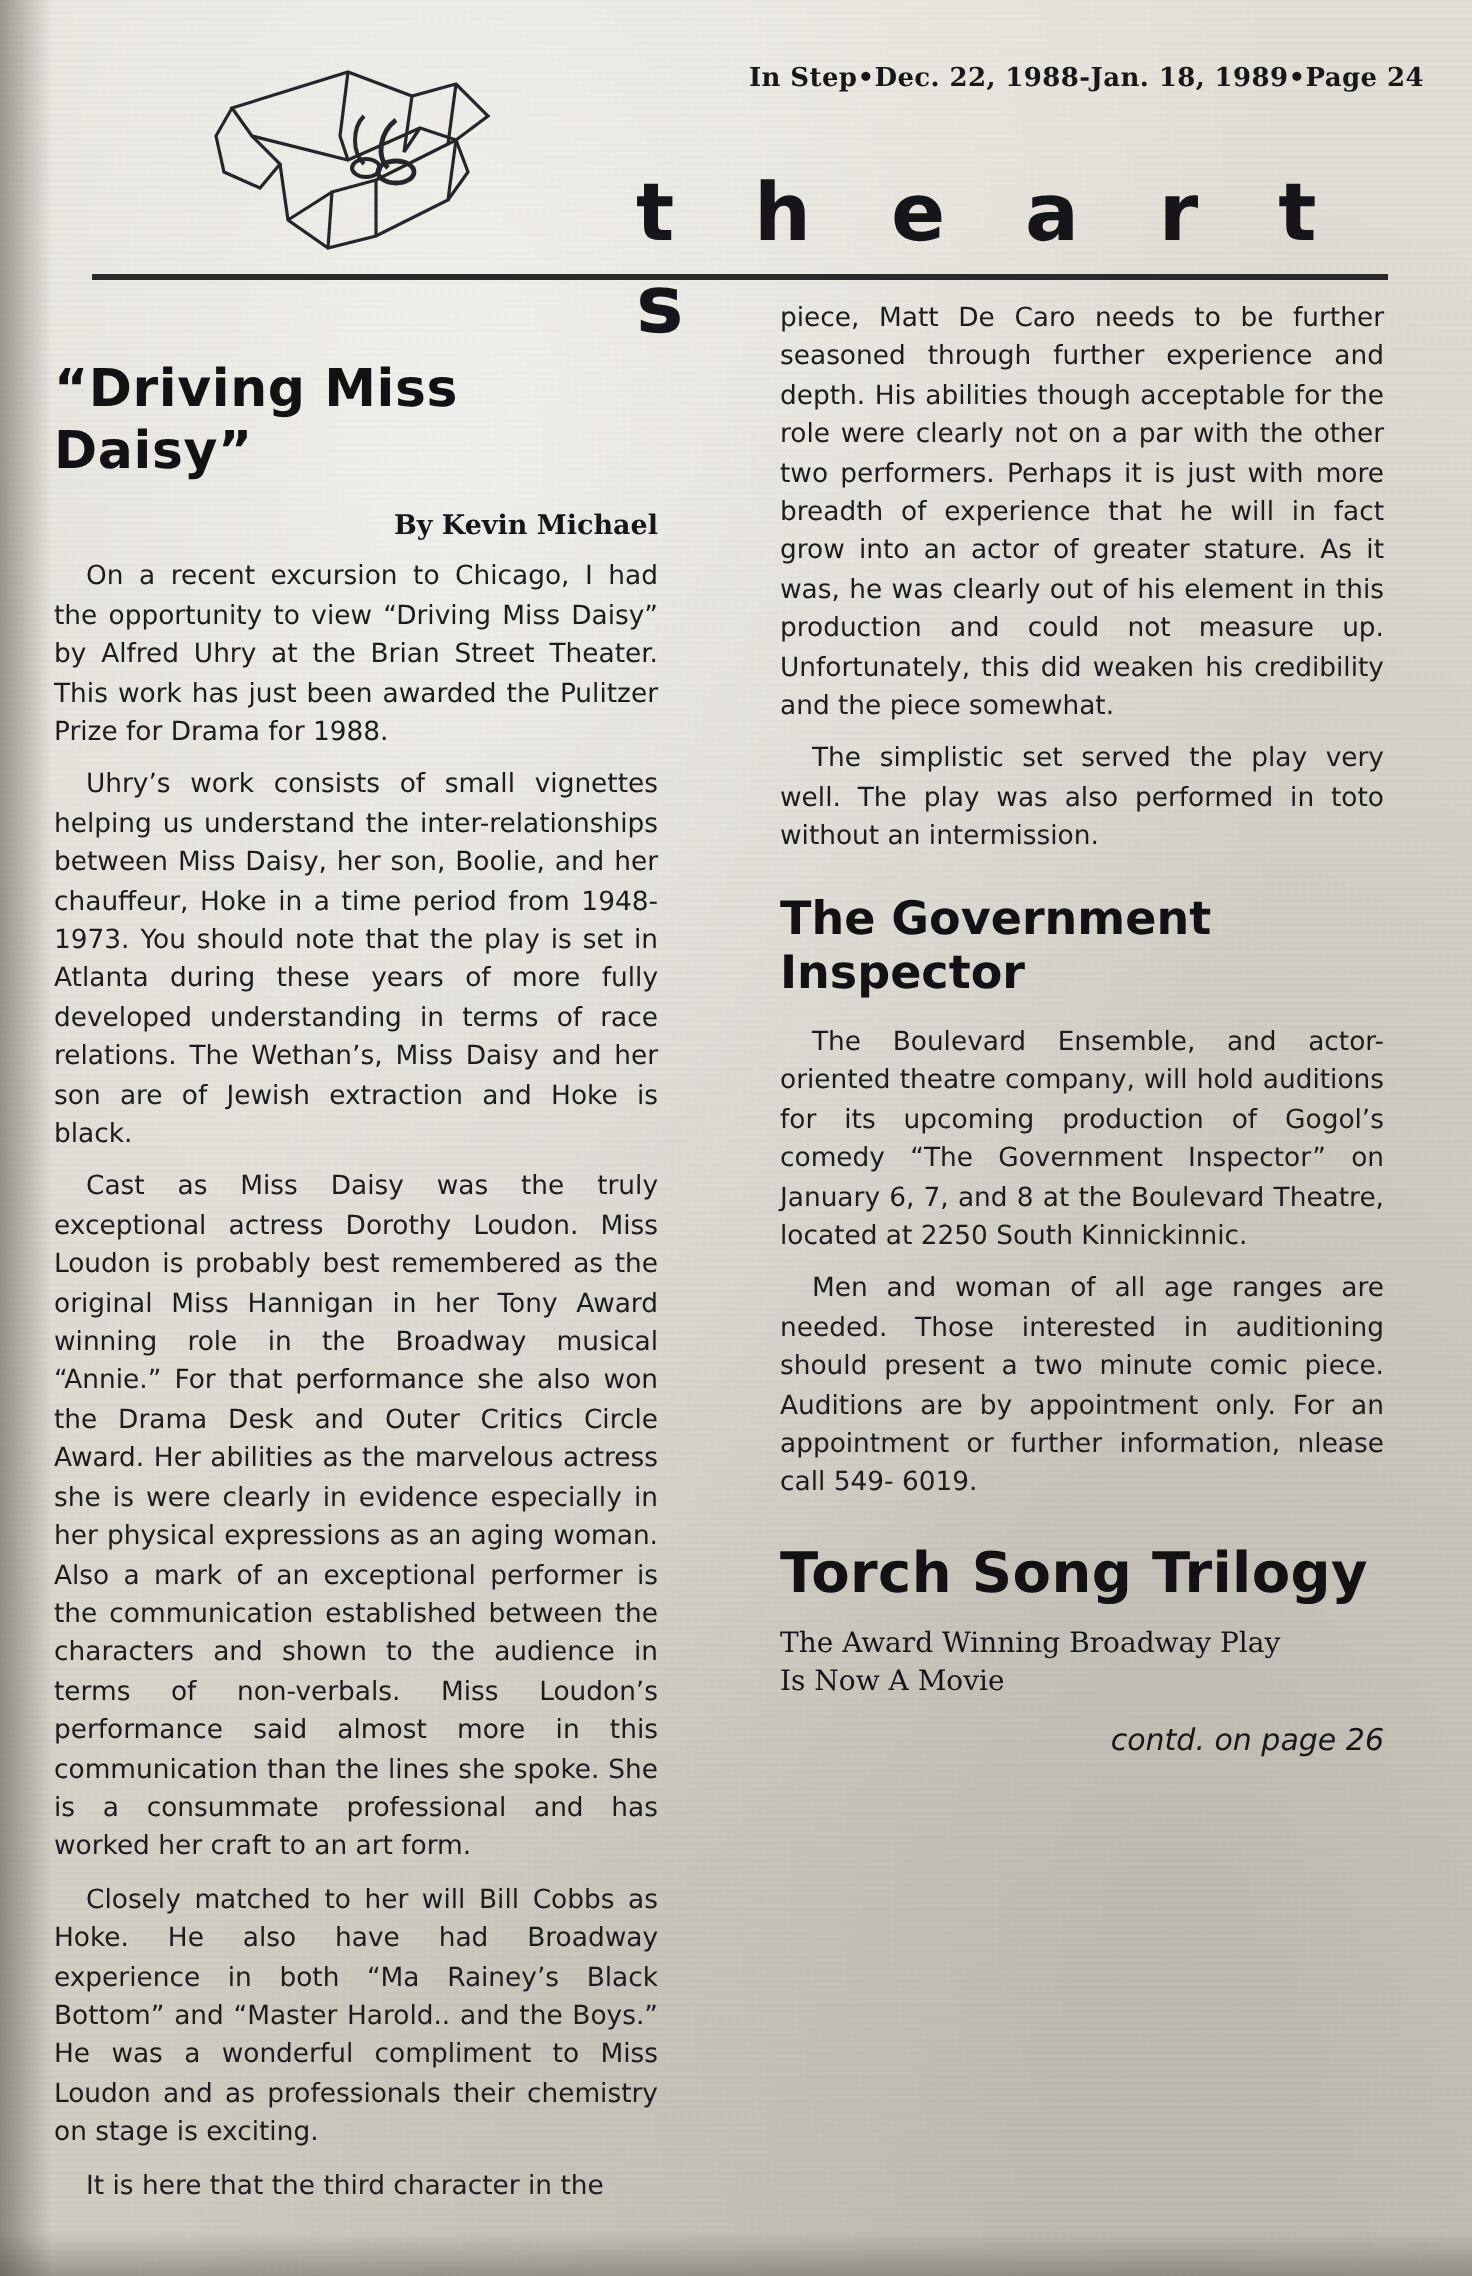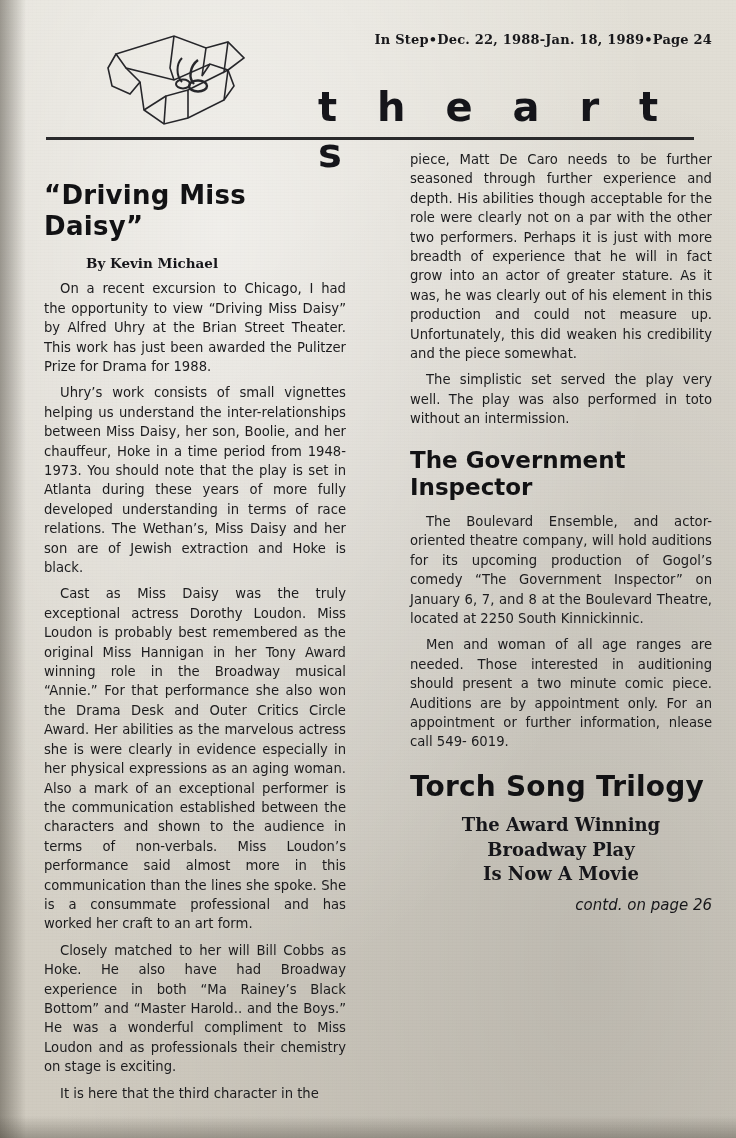--- a/index.html
+++ b/index.html
@@ -93,22 +93,22 @@
     width: 180px;
     height: 116px;
   }
 
   
   .col {
     position: absolute;
     top: 150px;
     width: 302px;
   }
-  .col-left  { left: 44px; }
-  .col-right { left: 410px; }
+  .col-left  { left: 27px; }
+  .col-right { left: 390px; }
 
   h1.headline {
     font-family: "DejaVu Sans", sans-serif;
     font-weight: bold;
     font-size: 26px;
     line-height: 1.18;
     margin: 30px 0 14px 0;
     color: #121214;
     letter-spacing: .3px;
   }
@@ -124,27 +124,28 @@
     font-size: 28px;
     letter-spacing: .2px;
   }
   .byline {
     font-family: "DejaVu Serif", serif;
     font-weight: bold;
     font-size: 13.5px;
     margin: 0 0 8px 0;
     padding-left: 42px;
     color: #16161a;
+    text-align: right;
   }
   .deck {
     font-family: "DejaVu Serif", serif;
-    font-weight: bold;
-    font-size: 18px;
+    font-weight: normal;
+    font-size: 14px;
     line-height: 1.35;
-    text-align: center;
+    text-align: left;
     margin: 8px 0 10px 0;
     color: #16161a;
   }
   p.body {
     font-family: "DejaVu Sans", sans-serif;
     font-size: 13.2px;
     line-height: 1.47;
     text-align: justify;
     margin: 0 0 7px 0;
     text-indent: 16px;

